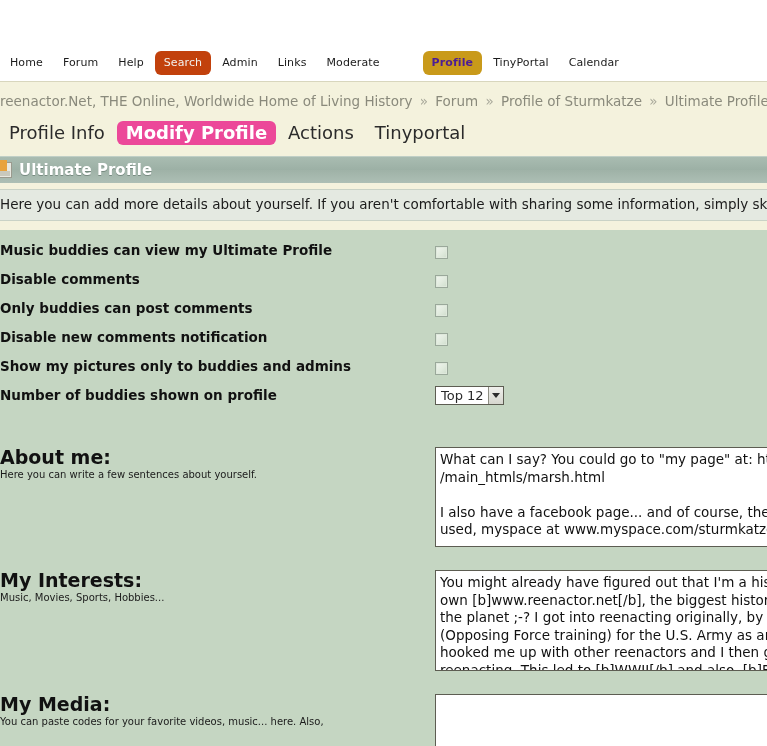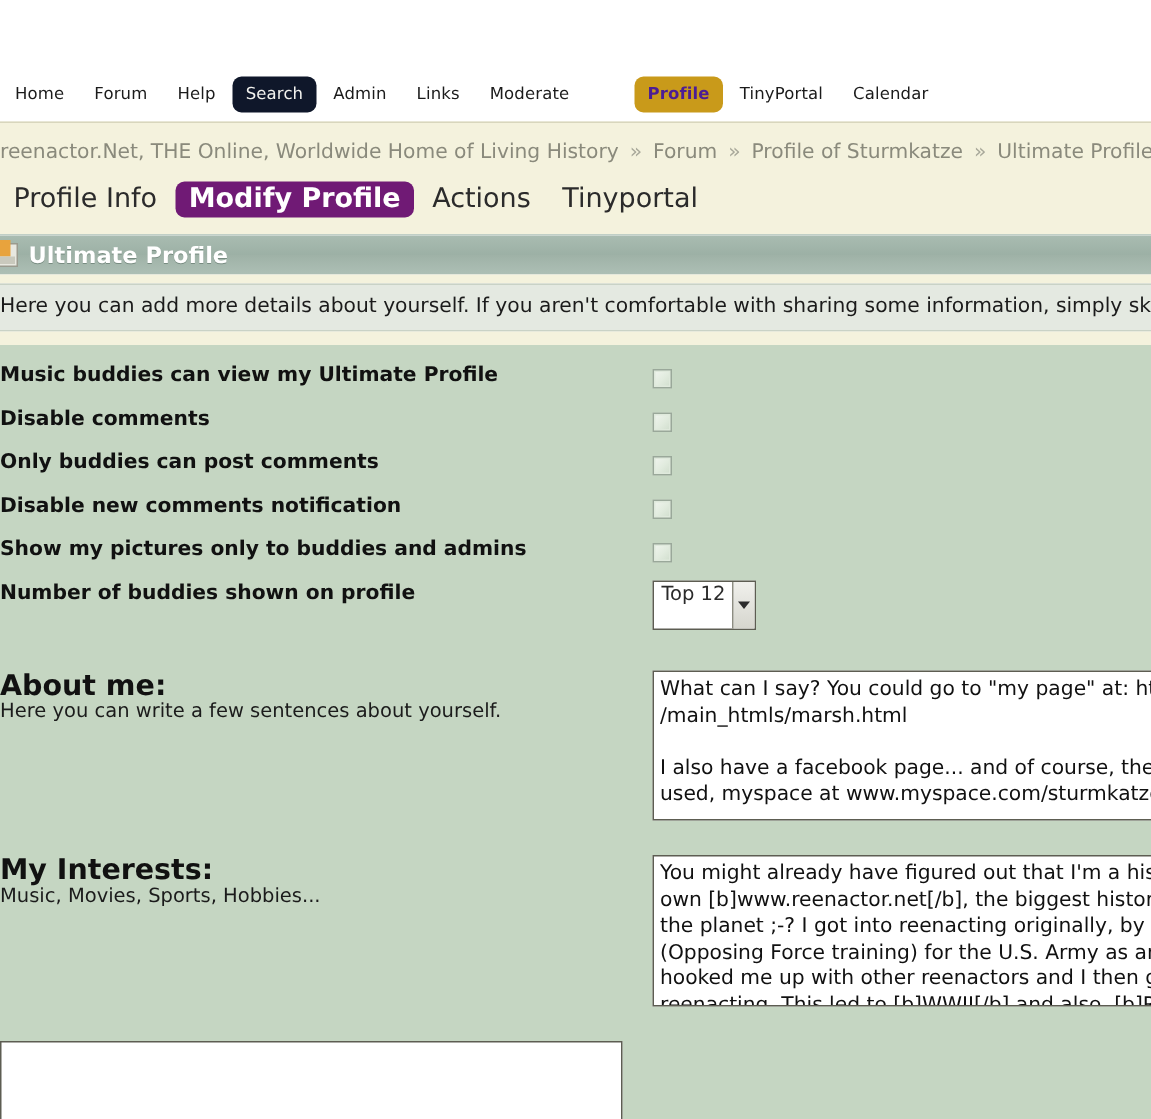--- a/index.html
+++ b/index.html
@@ -39,21 +39,21 @@
   .nav-item {
     font-size: 11px;
     color: #1b1b1b;
     padding: 3px 9px;
     margin: 0 1px;
     border-radius: 6px;
     line-height: 18px;
     letter-spacing: .1px;
   }
   .nav-item.hover-sel {
-    background: #0f172a;
+    background: #c2410c;
     color: #f2f2ee;
   }
   .nav-item.active {
     background: #c99a1a;
     color: #4c1d95;
     font-weight: bold;
     margin-left: 33px;
   }
 
   
@@ -80,21 +80,21 @@
   }
   .sub-tab {
     font-size: 18px;
     color: #2b2b2b;
     padding: 3px 9px;
     margin-right: 3px;
     border-radius: 6px;
     line-height: 18px;
   }
   .sub-tab.active {
-    background: #701a75;
+    background: #ec4899;
     color: #ffffff;
     font-weight: bold;
   }
 
   
   .cat-bar {
     background: #9fb3a8;
     background: linear-gradient(to bottom, #a9bcb1 0%, #9cb0a5 50%, #9fb2a7 51%, #adbfb5 100%);
     border-top: 1px solid #c0cfc6;
     height: 27px;
@@ -182,21 +182,21 @@
     position: absolute;
     left: 1px; top: 1px; right: 1px; bottom: 1px;
     background: linear-gradient(135deg, #eef3ec 0%, #e1ebde 55%, #d3e0d0 100%);
   }
 
   .sel-wrap {
     display: inline-flex;
     align-items: stretch;
     border: 1px solid #5d5d52;
     background: #ffffff;
-    height: 33px;
+    height: 19px;
     margin-top: 1px;
   }
   .sel-val {
     font-size: 13px;
     color: #2a2a2a;
     padding: 0 4px 0 5px;
     line-height: 17px;
     white-space: nowrap;
   }
   .sel-arrow {
@@ -224,21 +224,21 @@
     flex: 0 0 435px;
     padding-top: 8px;
   }
   .field-title {
     font-size: 19px;
     font-weight: bold;
     color: #111111;
     line-height: 18px;
   }
   .field-desc {
-    font-size: 13px;
+    font-size: 10px;
     color: #1b1b1b;
     line-height: 18px;
     white-space: nowrap;
   }
   .ta {
     border: 1px solid #5d5d52;
     background: #ffffff;
     width: 415px;
     height: 100px;
     margin-top: 7px;
@@ -380,17 +380,21 @@
 own [b]www.reenactor.net[/b], the biggest historic
 the planet ;-? I got into reenacting originally, by do
 (Opposing Force training) for the U.S. Army as an u
 hooked me up with other reenactors and I then got
 reenacting. This led to [b]WWII[/b] and also, [b]Ro</div>
     </div>
 
     <div class="spacer-16"></div>
 
     <div class="field-row">
+      <div class="field-label-col">
+        <div class="field-title">My Media:</div>
+        <div class="field-desc">You can paste codes for your favorite videos, music... here. Also,</div>
+      </div>
       <div class="ta empty"></div>
     </div>
 
   </div>
 </div>
 
 </body></html>

